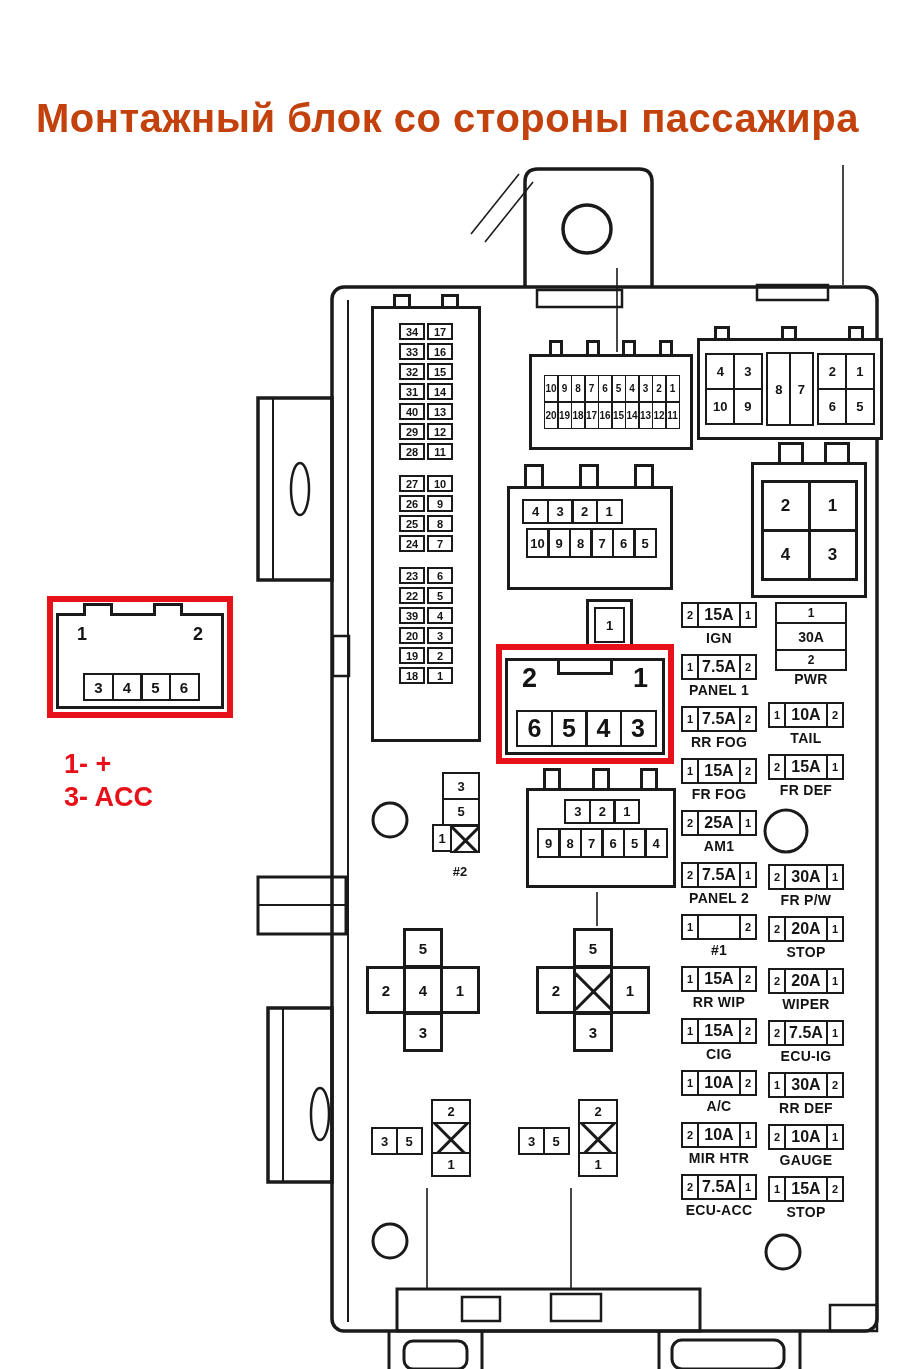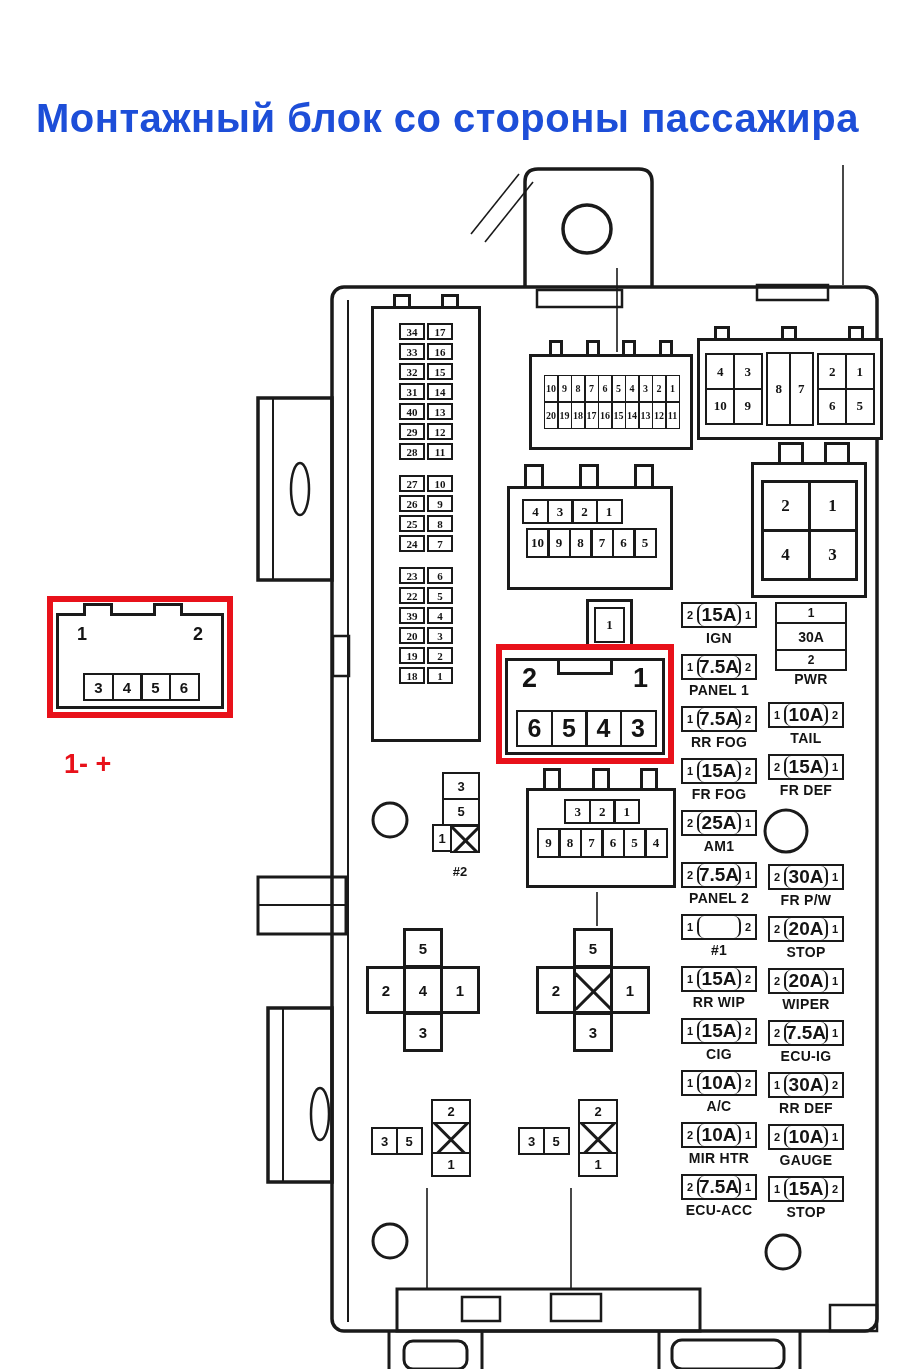--- a/index.html
+++ b/index.html
@@ -1,23 +1,23 @@
 <!DOCTYPE html>
 <html><head>
 <meta charset="utf-8">
 <style>
   * { margin:0; padding:0; box-sizing:border-box; }
   html,body { background:#fff; }
   body { font-family:"Liberation Sans","DejaVu Sans",sans-serif; color:#141414; }
   .stage { position:relative; width:900px; height:1369px; background:#ffffff; overflow:hidden; }
   .abs { position:absolute; }
-  .title { position:absolute; left:36px; top:96px; font-size:40px; font-weight:bold; letter-spacing:.5px; color:#1d4ed8; white-space:nowrap; }
-
-  
-  .connbox { position:absolute; border:3px solid #1a1a1a; background:#fff;font-family:Liberation Serif, serif; }
+  .title { position:absolute; left:36px; top:96px; font-size:40px; font-weight:bold; letter-spacing:.5px; color:#c2410c; white-space:nowrap; }
+
+  
+  .connbox { position:absolute; border:3px solid #1a1a1a; background:#fff; }
   .tooth { border:3px solid #1a1a1a; border-bottom:none; background:#fff; }
   .teethrow { position:absolute; display:flex; justify-content:space-between; }
   .crow { display:flex; justify-content:center; }
   .cell { display:flex; align-items:center; justify-content:center; font-weight:bold; background:#fff; border:2px solid #1a1a1a; }
 
   
   .lgroup { margin-bottom:15px; }
   .lrow { display:flex; justify-content:center; gap:2px; margin-bottom:3px; }
   .lcell { width:26px; height:17px; border:2px solid #1a1a1a; font-size:11px; font-weight:bold; display:flex; align-items:center; justify-content:center; }
 
@@ -47,21 +47,21 @@
   .xbox { position:absolute; border:2.5px solid #1a1a1a; background:#fff; overflow:hidden; }
   .xbox::before, .xbox::after { content:""; position:absolute; left:-25%; top:50%; width:150%; height:2.5px; background:#1a1a1a; }
   .xbox::before { transform:rotate(45deg); }
   .xbox::after  { transform:rotate(-45deg); }
 
   
   .fuse-col { position:absolute; display:flex; flex-direction:column; }
   .fuse { height:52px; display:flex; flex-direction:column; align-items:center; }
   .fuse-body { display:flex; width:76px; height:26px; border:2.5px solid #1a1a1a; background:#fff; }
   .fuse-pin { width:14px; display:flex; align-items:center; justify-content:center; font-size:11px; font-weight:bold; }
-  .fuse-amp { flex:1; border-left:2.5px solid #1a1a1a; border-right:2.5px solid #1a1a1a; display:flex; align-items:center; justify-content:center; font-size:19px; font-weight:bold; white-space:nowrap;border-radius:7px; }
+  .fuse-amp { flex:1; border-left:2.5px solid #1a1a1a; border-right:2.5px solid #1a1a1a; display:flex; align-items:center; justify-content:center; font-size:16px; font-weight:bold; white-space:nowrap; }
   .fuse-label { font-size:14px; font-weight:bold; margin-top:2px; white-space:nowrap; letter-spacing:.3px; }
   .pwr { position:absolute; display:flex; flex-direction:column; align-items:center; }
   .pcell { width:72px; border:2.5px solid #1a1a1a; margin-bottom:-2.5px; display:flex; align-items:center; justify-content:center; font-weight:bold; background:#fff; }
 
   
   .legend-line { font-size:27px; font-weight:bold; color:#e8111a; line-height:32px; white-space:nowrap; }
   .legend-note { font-size:24px; }
 
   .lbl { position:absolute; font-weight:bold; }
 </style>
@@ -346,20 +346,23 @@
           </div>
       </div>
     </div>
   </div>
 
   <div class="abs" style="left:64px;top:748px">
 
   <div class="legend-line">
       <span>1- +</span><span class="legend-note"></span>
     </div>
+      <div class="legend-line">
+      <span>3- ACC</span><span class="legend-note"></span>
+    </div>
     </div>
 
   <div class="abs" style="left:432px;top:772px;width:56px;height:118px">
     <div class="rcell" style="left:10px;top:0;width:38px;height:28px">3</div>
     <div class="rcell" style="left:10px;top:25.5px;width:38px;height:28px">5</div>
     <div class="rcell" style="left:0;top:52px;width:20px;height:28px">1</div>
     <div class="xbox" style="left:18px;top:53px;width:30px;height:28px"></div>
     <div class="lbl" style="left:0;top:92px;width:56px;text-align:center;font-size:13px">#2</div>
   </div>
 

